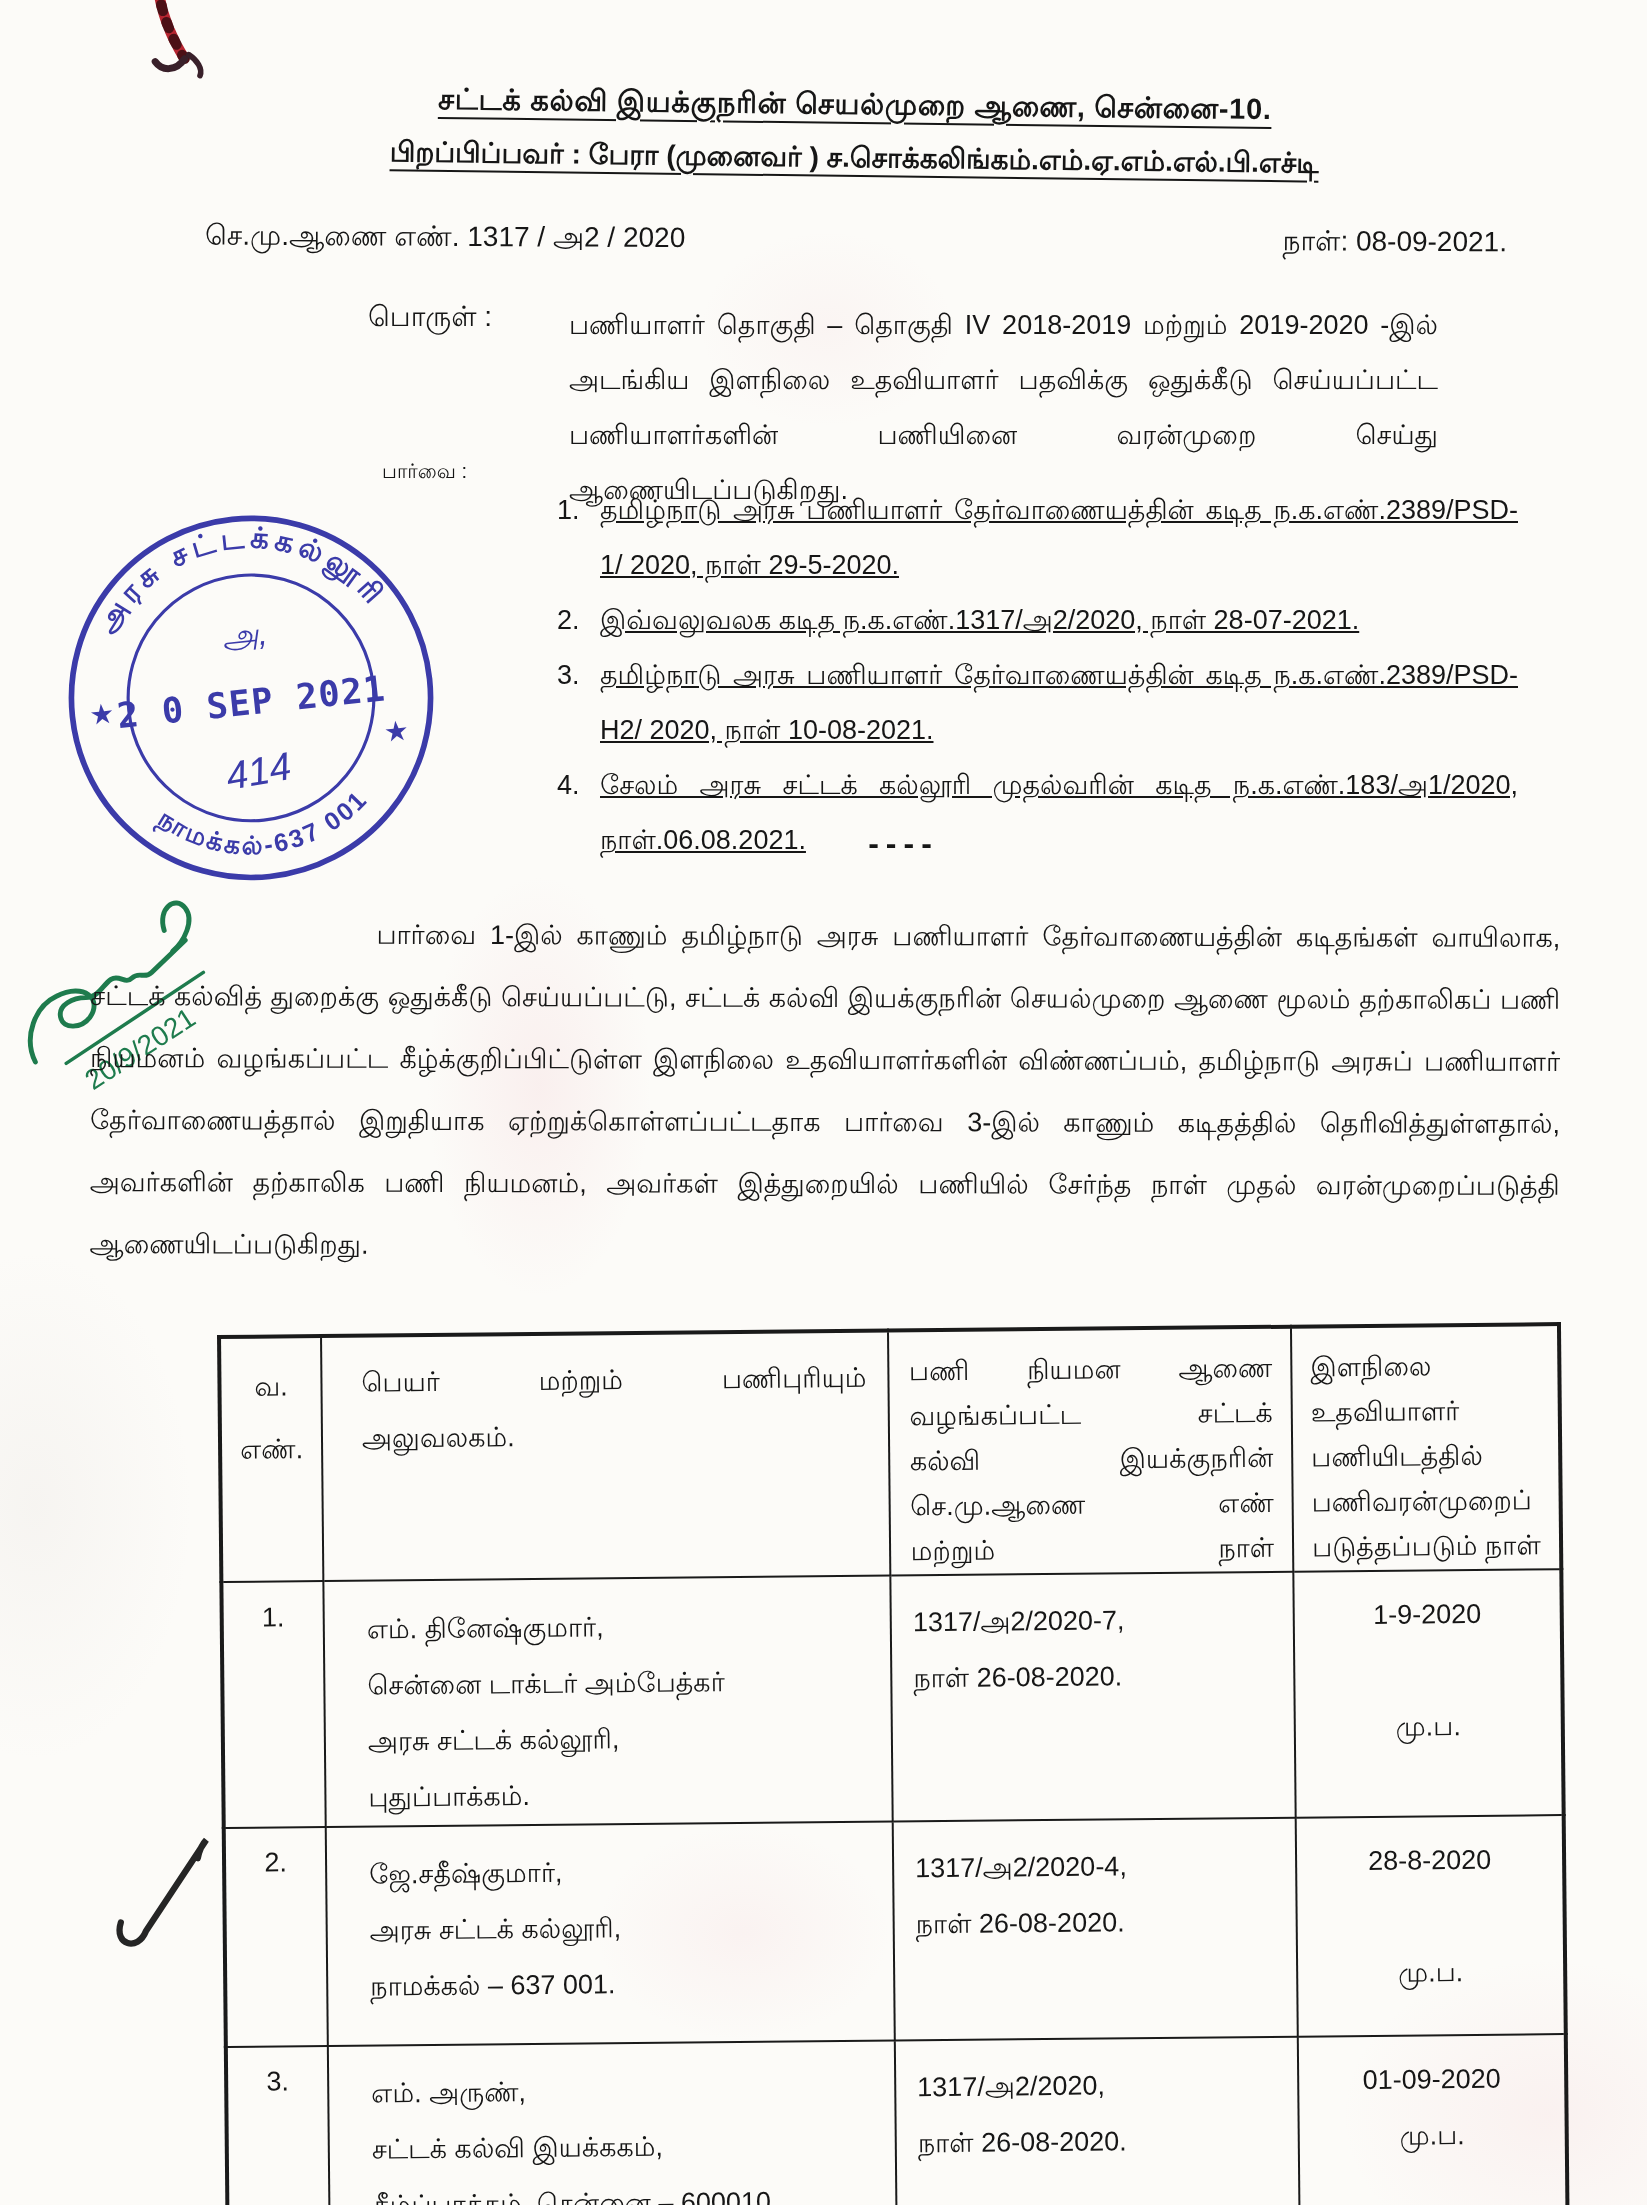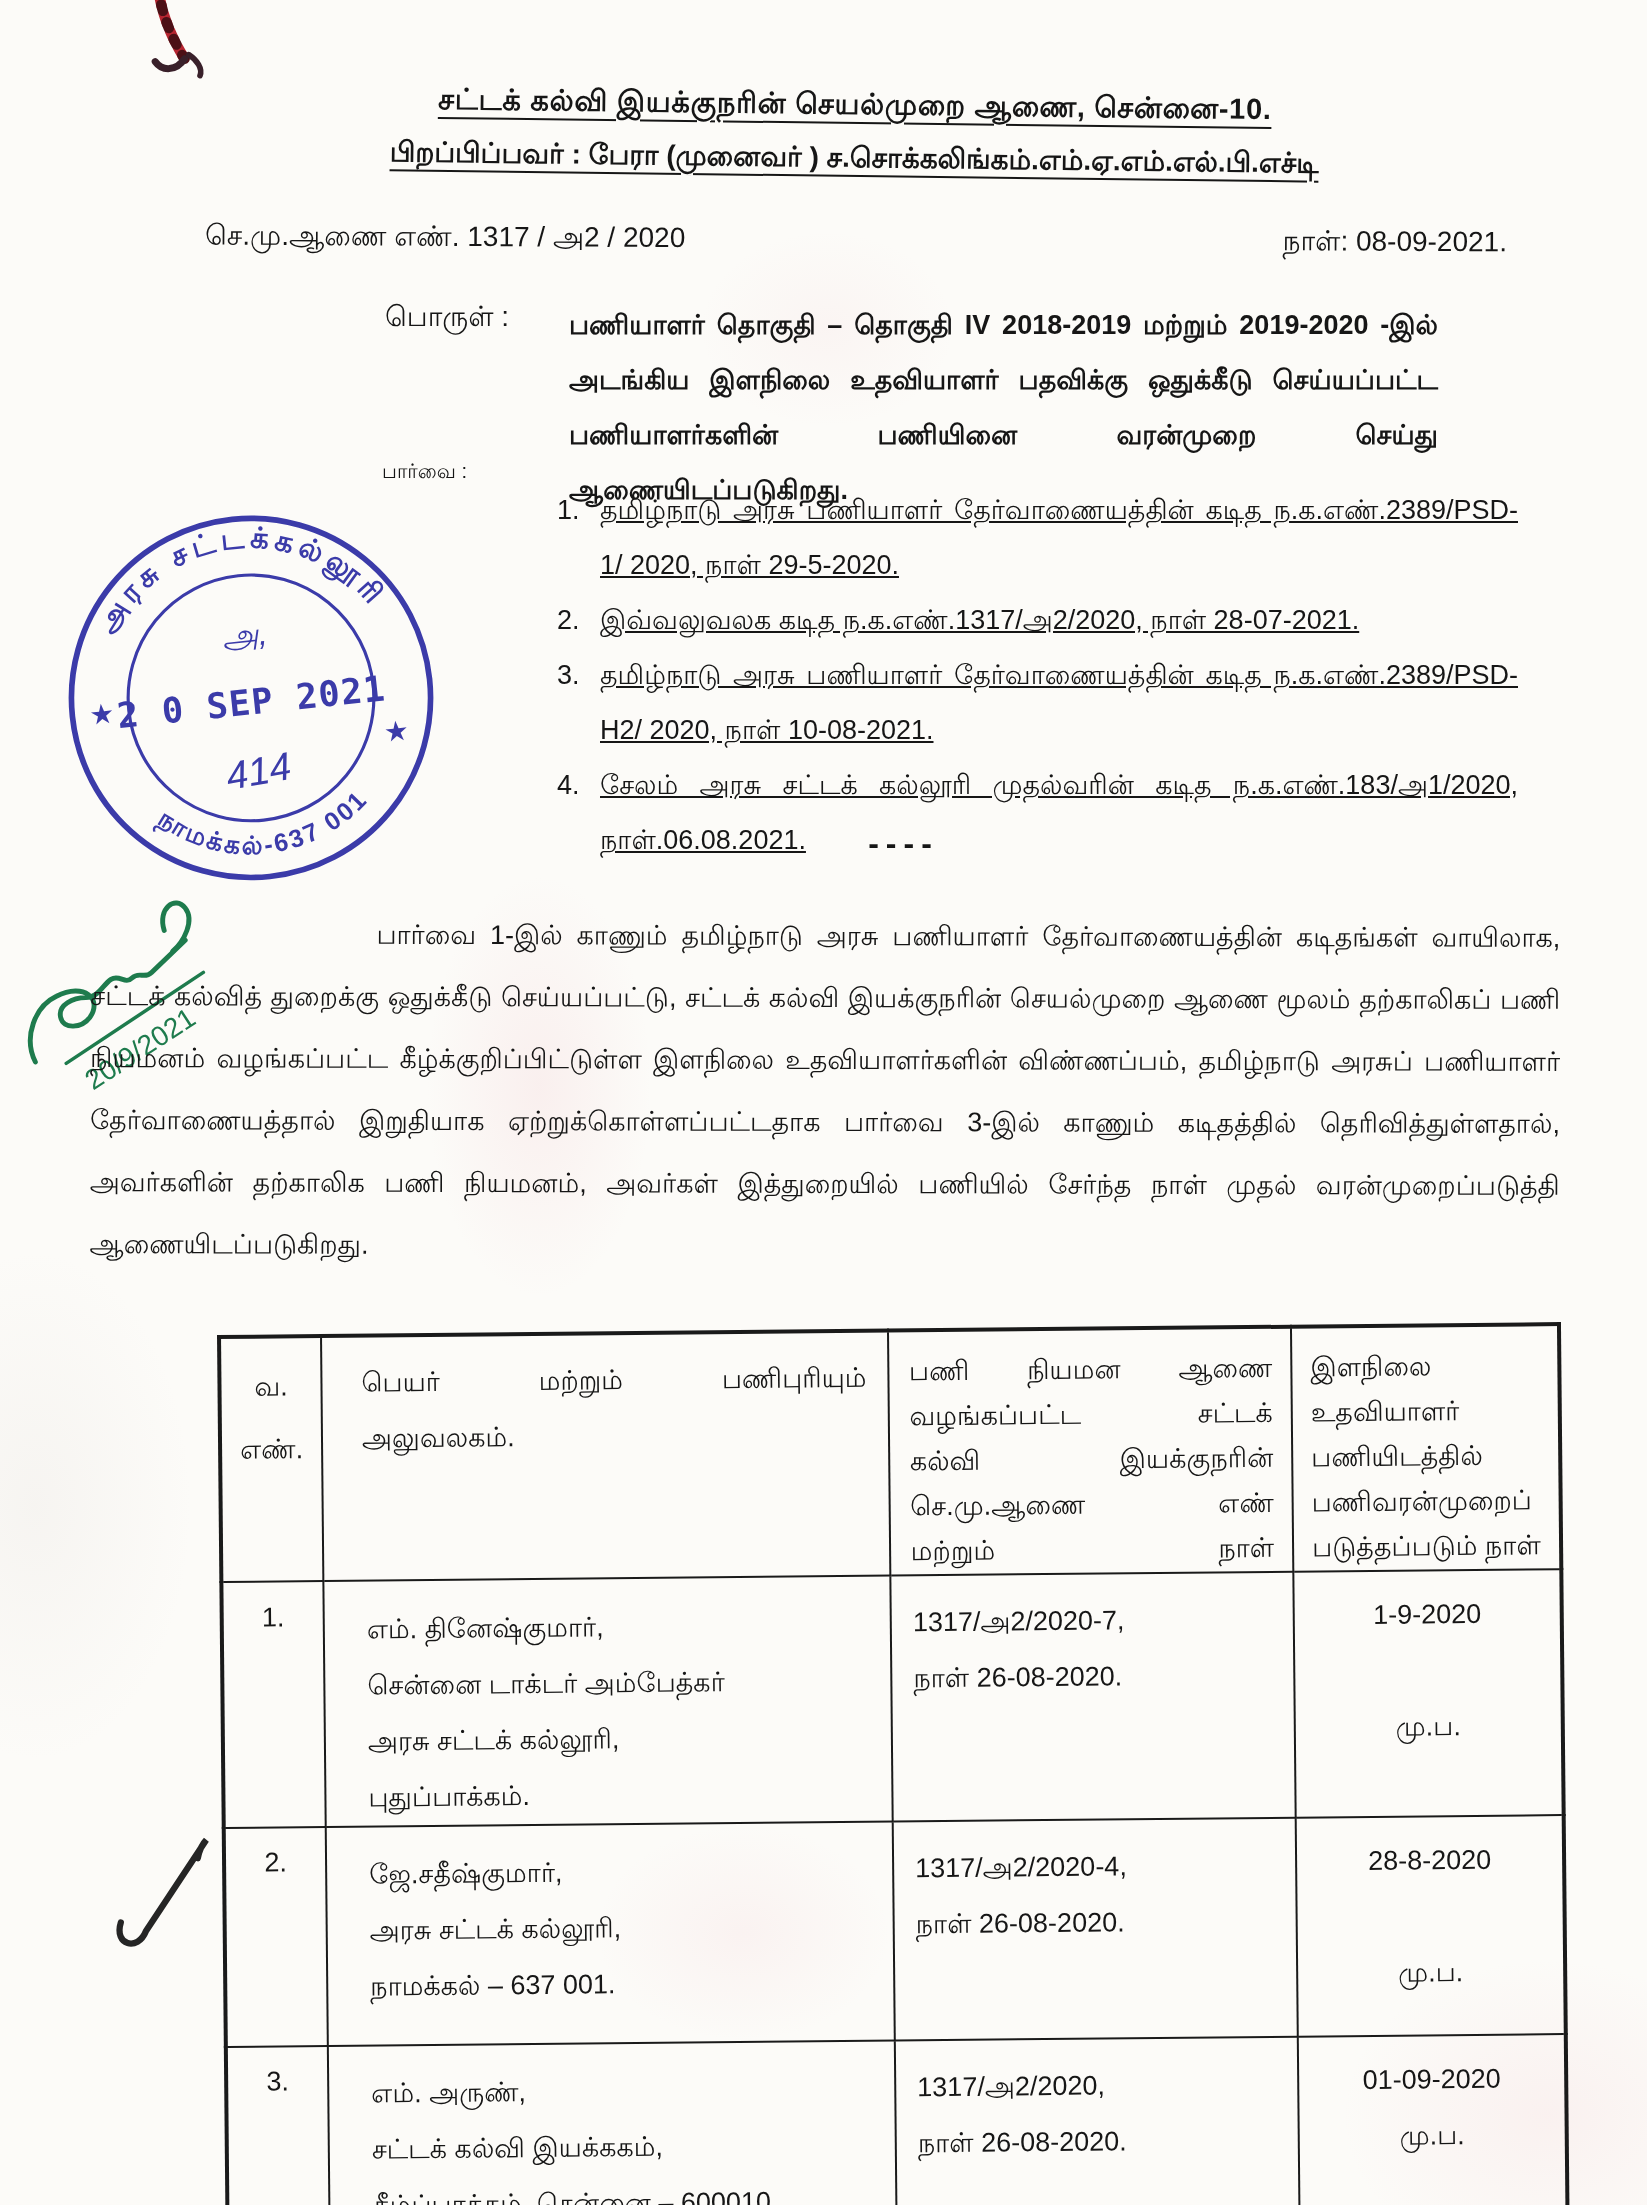--- a/index.html
+++ b/index.html
@@ -18,23 +18,23 @@
   .header{left:238px;top:88px;width:1233px;text-align:center;font-weight:600;
           transform:rotate(.7deg);}
   .header .h1{font-size:29px;letter-spacing:0.7px;text-decoration:underline;
               text-decoration-thickness:2.1px;text-underline-offset:8.4px;}
   .header .h2{font-size:28px;margin-top:17px;text-decoration:underline;
               text-decoration-thickness:2.1px;text-underline-offset:8.4px;}
   
   .orderline{left:205px;top:223px;width:1302px;display:flex;
              justify-content:space-between;font-size:28px;transform:rotate(.3deg);}
   
-  .subject-label{left:385px;top:301px;font-size:28px;}
+  .subject-label{left:368px;top:301px;font-size:28px;}
   .subject-text{left:569px;top:298px;width:869px;font-size:27px;line-height:55px;
-                text-align:justify;font-weight:bold;}
+                text-align:justify;}
   .ref-label{left:382px;top:460px;font-size:20px;}
   .ref-list{left:557px;top:483px;width:961px;}
   .ref-item{display:flex;font-size:27px;line-height:55px;}
   .ref-num{width:43px;flex:none;}
   .ref-text{flex:1;text-align:justify;text-decoration:underline;}
   .separator{left:161px;top:825px;width:1485px;text-align:center;font-size:32px;
              font-weight:700;letter-spacing:7px;}
   
   .paragraph{left:90px;top:905px;width:1470px;font-size:27px;line-height:62px;
              text-align:justify;text-indent:286px;transform:rotate(.15deg);}

